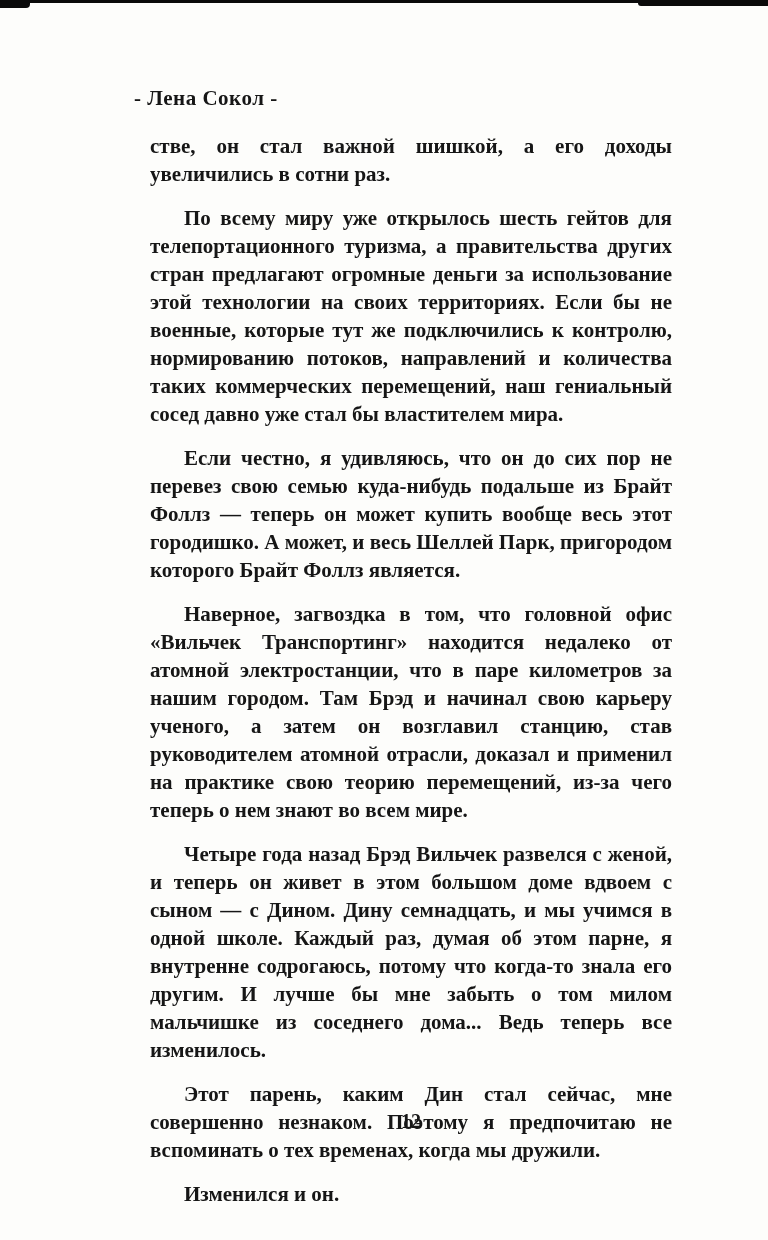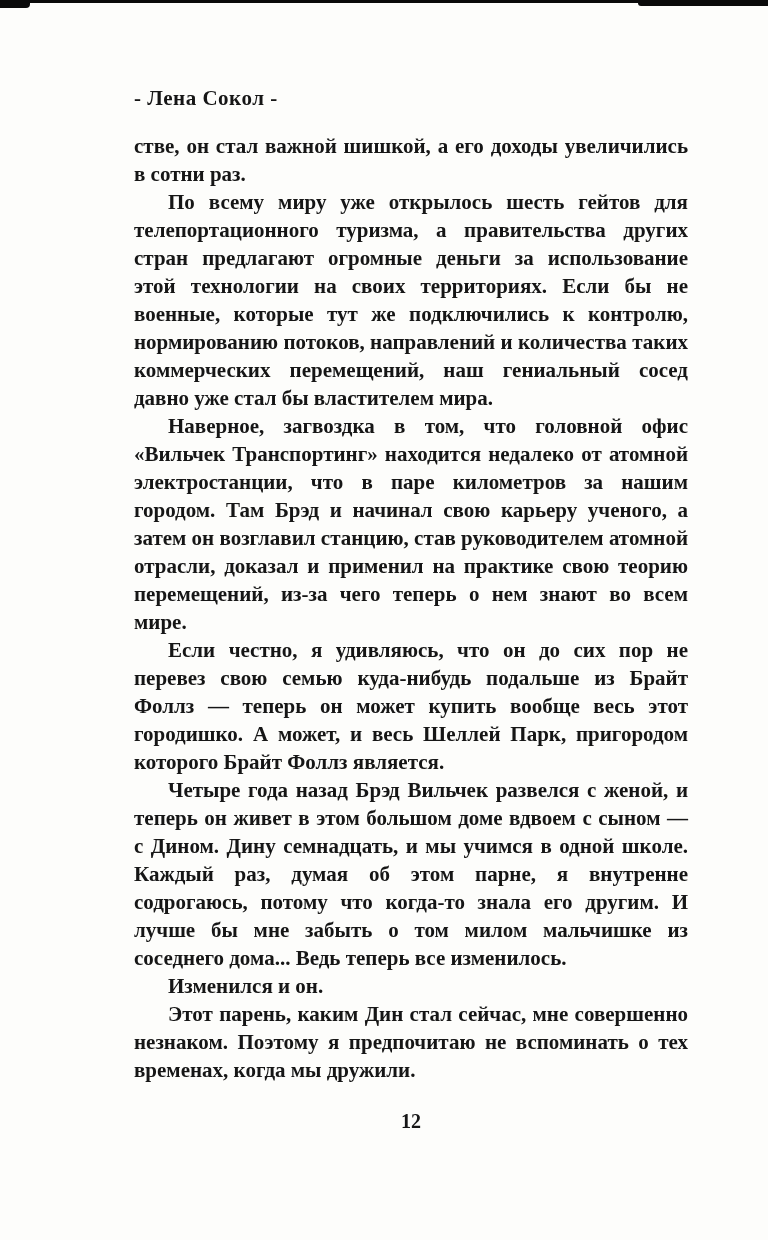--- a/index.html
+++ b/index.html
@@ -54,21 +54,21 @@
   .body-text {
     margin-top: 22px;
     font-size: 21px;
     line-height: 28px;
     font-weight: 600;
     text-align: justify;
     hyphens: auto;
     -webkit-hyphens: auto;
   }
   .body-text p {
-    margin: 0;
+    margin: 16px;
     padding: 0;
     text-indent: 34px;
   }
   .body-text p.no-indent {
     text-indent: 0;
   }
 
   .page-number {
     position: absolute;
     top: 1110px;
@@ -86,22 +86,22 @@
 <div class="scan-blob-left"></div>
 <div class="scan-blob-right"></div>
 
 <main class="page">
 
   <header class="running-title">- Лена Сокол -</header>
 
   <section class="body-text">
     <p class="no-indent">стве, он стал важной шишкой, а его доходы увеличились в сотни раз.</p>
     <p>По всему миру уже открылось шесть гейтов для телепортационного туризма, а правительства других стран предлагают огромные деньги за использование этой технологии на своих территориях. Если бы не военные, которые тут же подключились к контролю, нормированию потоков, направлений и количества таких коммерческих перемещений, наш гениальный сосед давно уже стал бы властителем мира.</p>
+    <p>Если честно, я удивляюсь, что он до сих пор не перевез свою семью куда-нибудь подальше из Брайт Фоллз — теперь он может купить вообще весь этот городишко. А может, и весь Шеллей Парк, пригородом которого Брайт Фоллз является.</p>
     <p>Наверное, загвоздка в том, что головной офис «Вильчек Транспортинг» находится недалеко от атомной электростанции, что в паре километров за нашим городом. Там Брэд и начинал свою карьеру ученого, а затем он возглавил станцию, став руководителем атомной отрасли, доказал и применил на практике свою теорию перемещений, из-за чего теперь о нем знают во всем мире.</p>
-    <p>Если честно, я удивляюсь, что он до сих пор не перевез свою семью куда-нибудь подальше из Брайт Фоллз — теперь он может купить вообще весь этот городишко. А может, и весь Шеллей Парк, пригородом которого Брайт Фоллз является.</p>
     <p>Четыре года назад Брэд Вильчек развелся с женой, и теперь он живет в этом большом доме вдвоем с сыном — с Дином. Дину семнадцать, и мы учимся в одной школе. Каждый раз, думая об этом парне, я внутренне содрогаюсь, потому что когда-то знала его другим. И лучше бы мне забыть о том милом мальчишке из соседнего дома... Ведь теперь все изменилось.</p>
+    <p>Этот парень, каким Дин стал сейчас, мне совершенно незнаком. Поэтому я предпочитаю не вспоминать о тех временах, когда мы дружили.</p>
     <p>Изменился и он.</p>
-    <p>Этот парень, каким Дин стал сейчас, мне совершенно незнаком. Поэтому я предпочитаю не вспоминать о тех временах, когда мы дружили.</p>
   </section>
 
   <div class="page-number">12</div>
 
 </main>
 
 </body></html>

